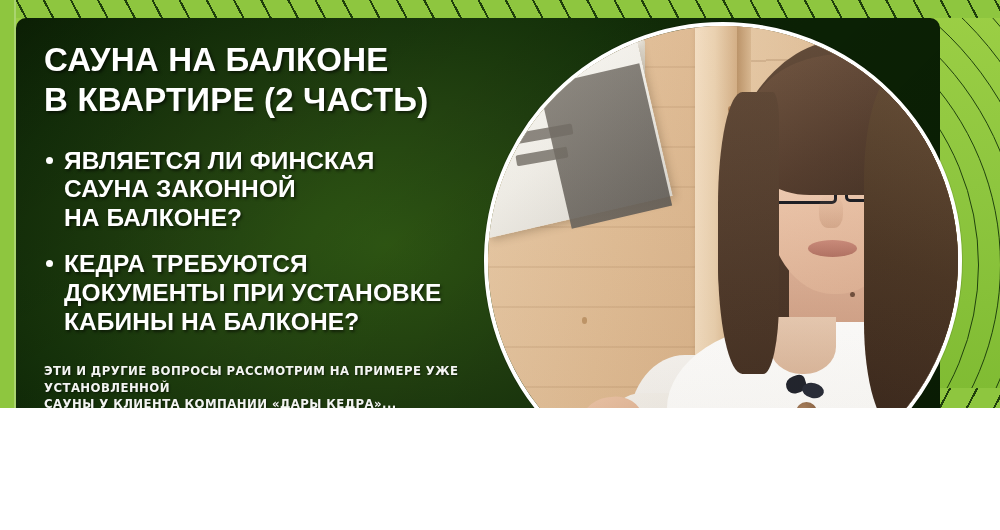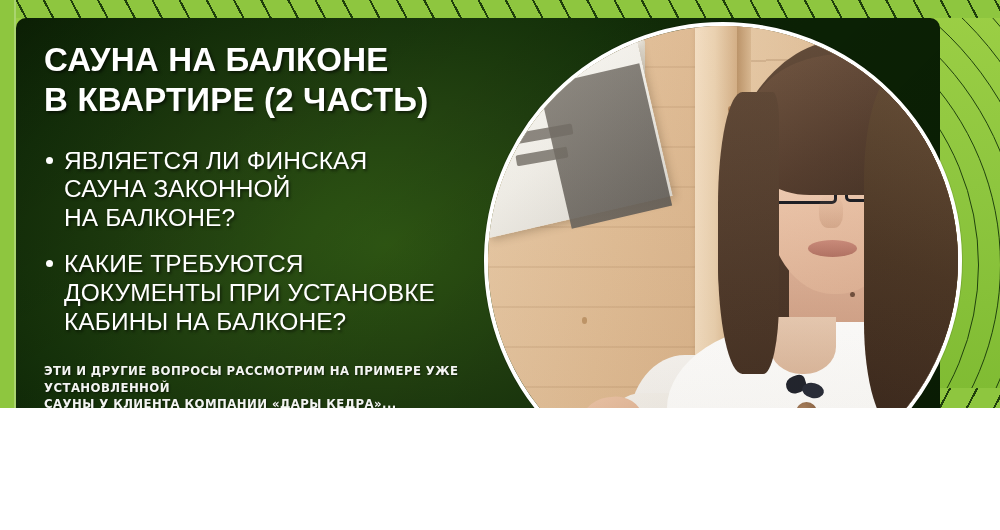--- a/index.html
+++ b/index.html
@@ -80,21 +80,21 @@
     text-shadow:2px 2px 3px rgba(0,0,0,.55);
     margin:0 0 26px 0;
     white-space:pre-line;
   }
   .bullets{list-style:none;margin:0;padding:0;}
   .bullets li{
     position:relative;
     color:#ffffff;
     font-size:24.5px;
     line-height:1.18;
-    font-weight:400;
+    font-weight:700;
     letter-spacing:.1px;
     padding-left:20px;
     margin-bottom:17px;
     text-shadow:1.5px 1.5px 3px rgba(0,0,0,.55);
     white-space:pre-line;
   }
   .bullets li::before{
     content:"";
     position:absolute;left:2px;top:10px;
     width:7px;height:7px;border-radius:50%;
@@ -373,21 +373,21 @@
   </div>
 
   <div class="text-col">
     <h1 class="title">САУНА НА БАЛКОНЕ
 В КВАРТИРЕ (2 ЧАСТЬ)</h1>
 
     <ul class="bullets">
       <li>ЯВЛЯЕТСЯ ЛИ ФИНСКАЯ
 САУНА ЗАКОННОЙ
 НА БАЛКОНЕ?</li>
-      <li>КАКИЕ ТРЕБУЮТСЯ
+      <li>КЕДРА ТРЕБУЮТСЯ
 ДОКУМЕНТЫ ПРИ УСТАНОВКЕ
 КАБИНЫ НА БАЛКОНЕ?</li>
     </ul>
 
     <div class="footer-note">ЭТИ И ДРУГИЕ ВОПРОСЫ РАССМОТРИМ НА ПРИМЕРЕ УЖЕ УСТАНОВЛЕННОЙ
 САУНЫ У КЛИЕНТА КОМПАНИИ «ДАРЫ КЕДРА»...</div>
   </div>
 
 </div>
 

